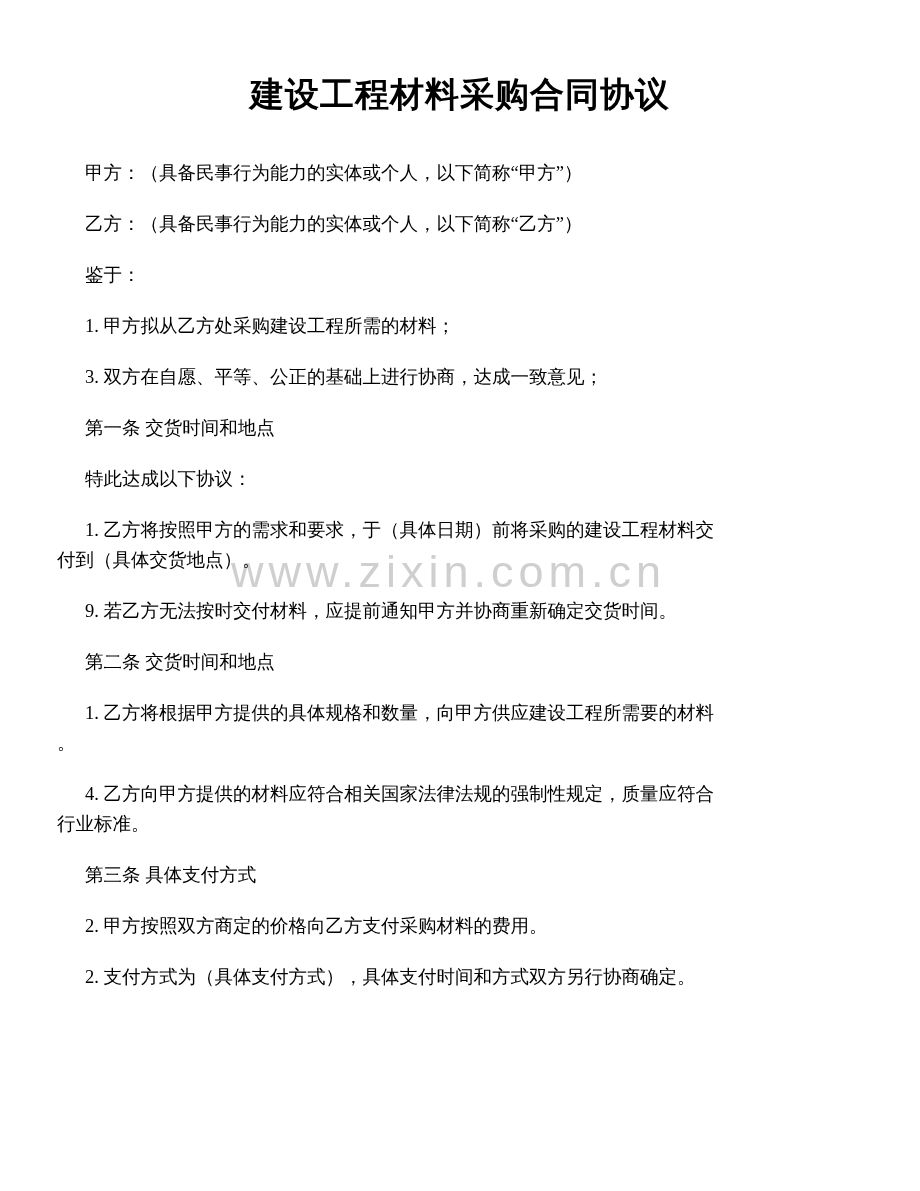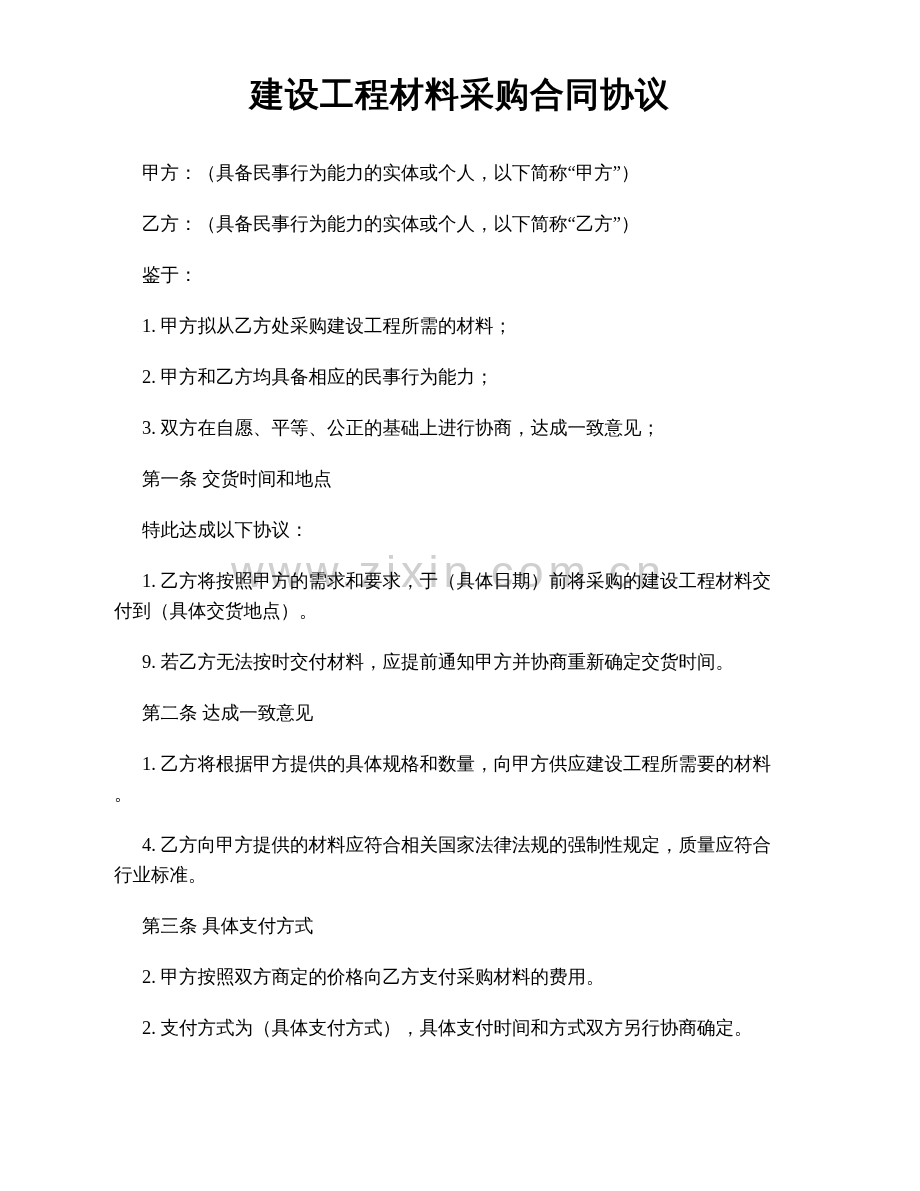--- a/index.html
+++ b/index.html
@@ -39,21 +39,21 @@
     line-height: 45px;
     letter-spacing: 5px;
     color: #cfcfcf;
     white-space: nowrap;
     user-select: none;
   }
   .content {
     position: relative;
     z-index: 2;
     margin-top: 41px;
-    padding: 0 120px 0 114px;
+    padding: 0 120px 0 57px;
   }
   .para {
     margin: 0 0 21px 0;
     font-size: 18.5px;
     line-height: 30px;
     text-indent: 28px;
     white-space: pre-wrap;
     color: #000000;
   }
 </style>
@@ -64,28 +64,27 @@
 
   <h1 class="doc-title">建设工程材料采购合同协议</h1>
 
   <div class="watermark">www.zixin.com.cn</div>
 
   <div class="content">
     <p class="para">甲方：（具备民事行为能力的实体或个人，以下简称“甲方”）</p>
     <p class="para">乙方：（具备民事行为能力的实体或个人，以下简称“乙方”）</p>
     <p class="para">鉴于：</p>
     <p class="para">1. 甲方拟从乙方处采购建设工程所需的材料；</p>
-    <p class="para">2. 甲方和乙方均具备相应的民事行为能力；</p>
     <p class="para">3. 双方在自愿、平等、公正的基础上进行协商，达成一致意见；</p>
     <p class="para">第一条 交货时间和地点</p>
     <p class="para">特此达成以下协议：</p>
     <p class="para">1. 乙方将按照甲方的需求和要求，于（具体日期）前将采购的建设工程材料交
 付到（具体交货地点）。</p>
     <p class="para">9. 若乙方无法按时交付材料，应提前通知甲方并协商重新确定交货时间。</p>
-    <p class="para">第二条 达成一致意见</p>
+    <p class="para">第二条 交货时间和地点</p>
     <p class="para">1. 乙方将根据甲方提供的具体规格和数量，向甲方供应建设工程所需要的材料
 。</p>
     <p class="para">4. 乙方向甲方提供的材料应符合相关国家法律法规的强制性规定，质量应符合
 行业标准。</p>
     <p class="para">第三条 具体支付方式</p>
     <p class="para">2. 甲方按照双方商定的价格向乙方支付采购材料的费用。</p>
     <p class="para">2. 支付方式为（具体支付方式），具体支付时间和方式双方另行协商确定。</p>
   </div>
 
 </div>

